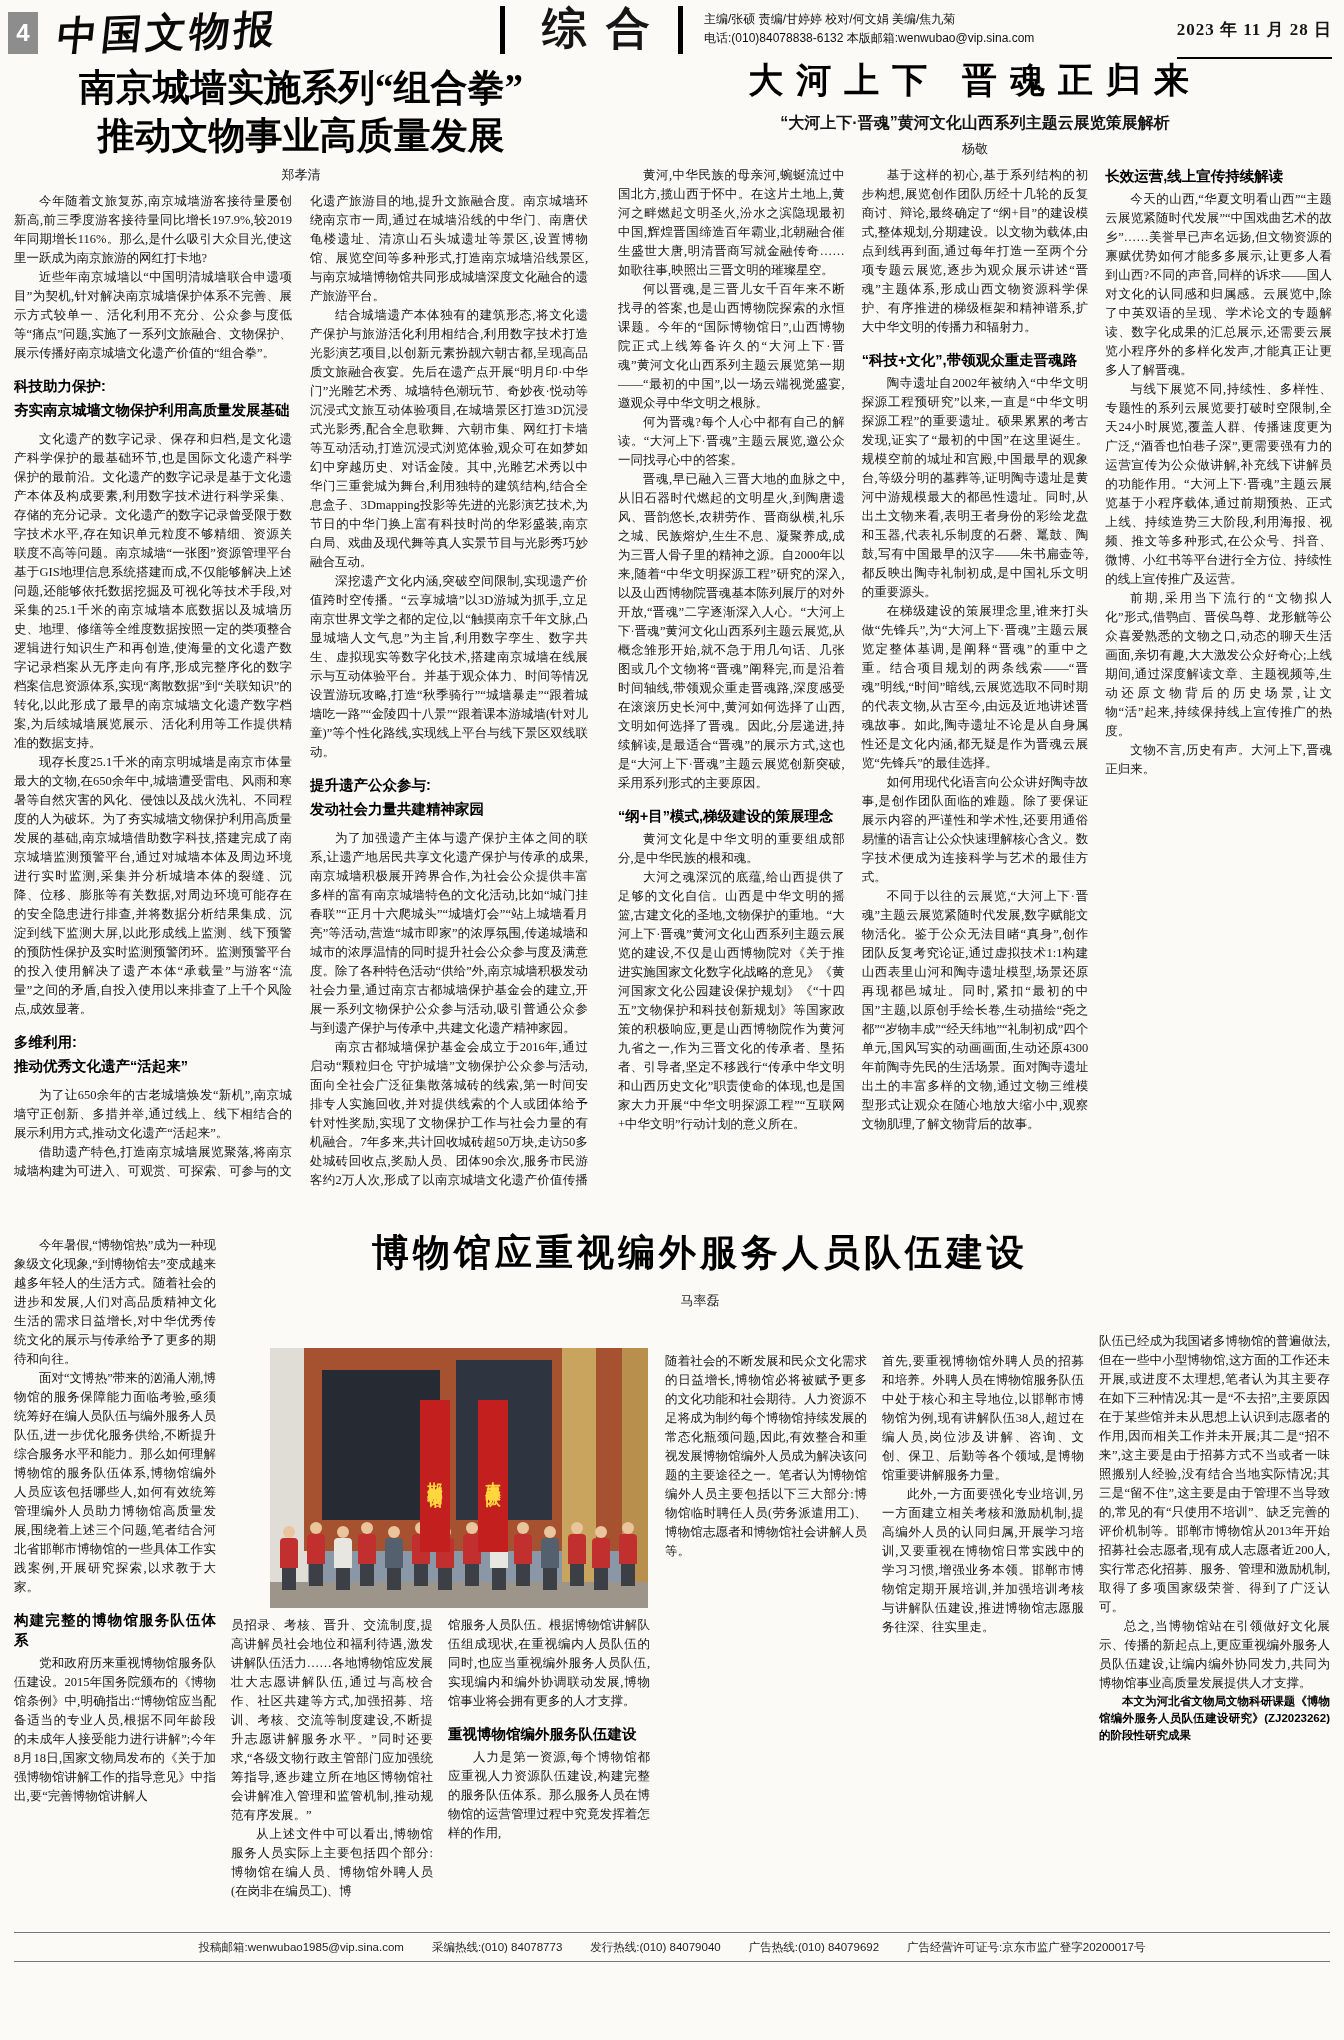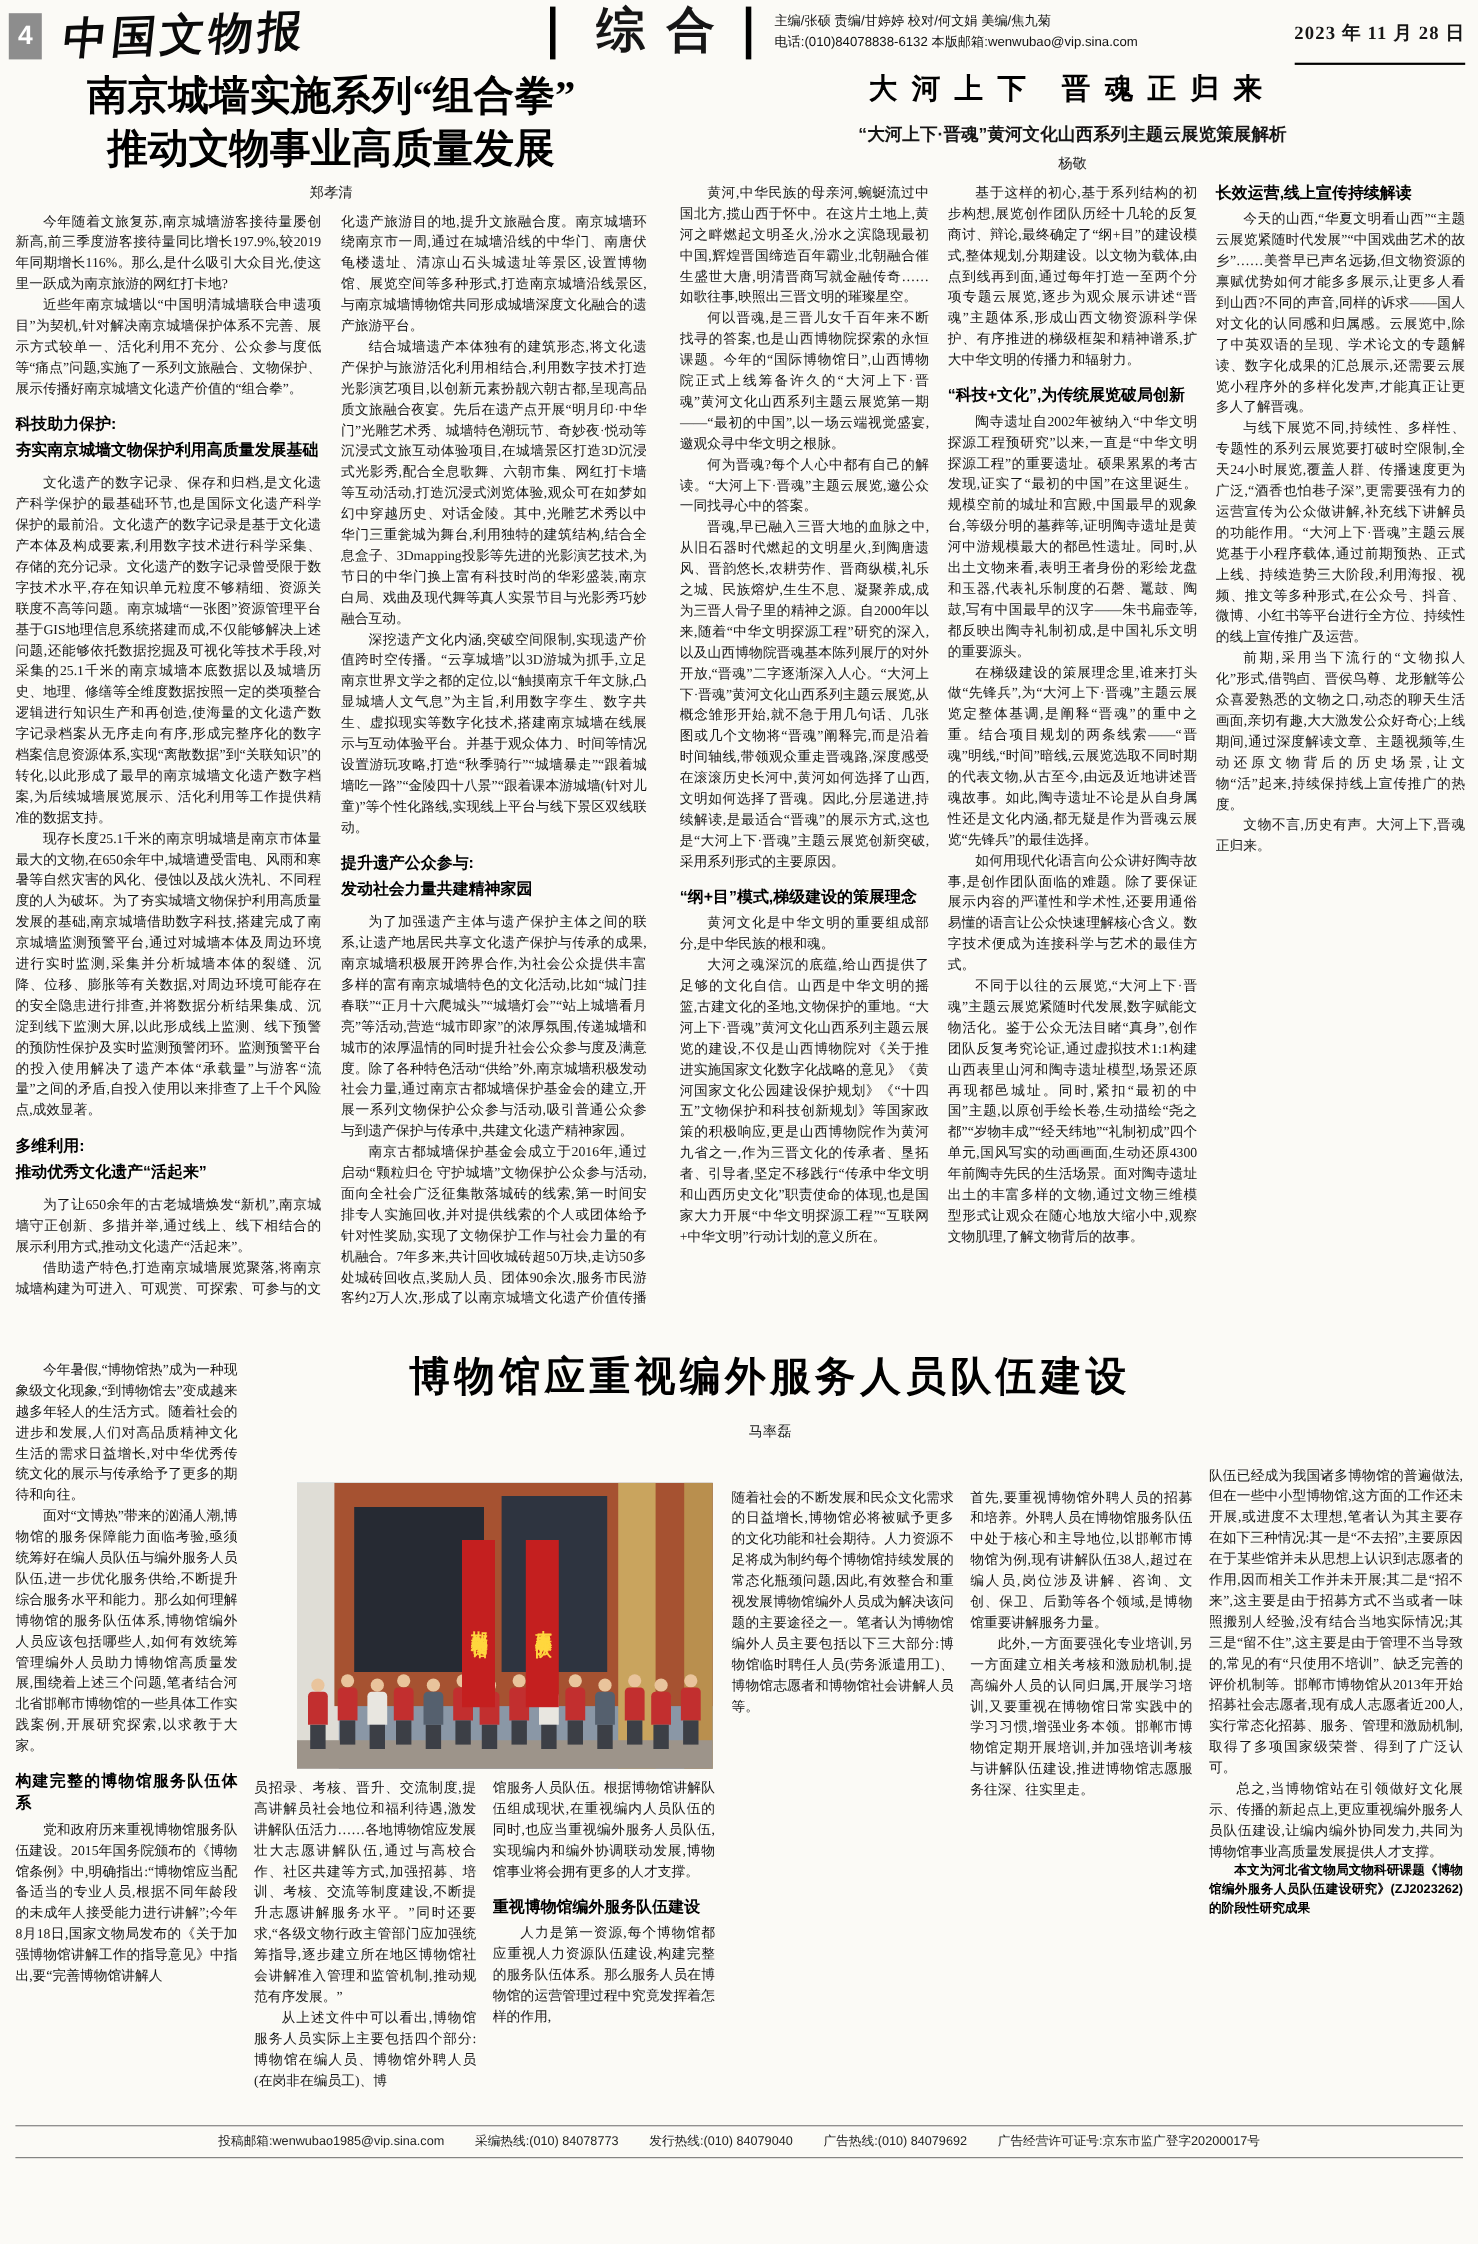--- a/index.html
+++ b/index.html
@@ -22,21 +22,21 @@
   .byline{text-align:center;font:13px/18px "Liberation Sans",sans-serif;color:#222;}
   .bodytext{font-size:12.5px;line-height:19px;text-align:justify;overflow:hidden;column-fill:auto;}
   .bodytext p{margin:0;text-indent:2em;}
   .subhead{font:700 14.5px/20px "Liberation Sans",sans-serif;margin:13px 0 4px;text-indent:0;color:#000;}
   .subhead.cont{margin:0 0 10px;}
   .note{font:700 11.5px/17px "Liberation Sans",sans-serif;margin-top:10px;color:#000;}
   .nj{left:14px;top:64px;width:574px;}
   .nj .t{font-size:37px;line-height:48px;}
   .nj .bodytext{height:1004px;column-count:2;column-gap:18px;margin-top:8px;}
   .jh{left:618px;top:58px;width:714px;}
-  .jh .t{font-size:26px;line-height:46px;letter-spacing:13px;}
+  .jh .t{font-size:35px;line-height:46px;letter-spacing:13px;}
   .jh .sub{font:700 16px/22px "Liberation Sans",sans-serif;text-align:center;margin-top:8px;}
   .jh .bodytext{height:998px;column-count:3;column-gap:17px;margin-top:8px;}
   .mu-title{left:305px;top:1228px;width:790px;font-size:37px;line-height:50px;letter-spacing:4px;}
   .mu-byline{left:305px;top:1292px;width:790px;}
   .mucol{font-size:12.5px;line-height:19px;text-align:justify;overflow:hidden;}
   .mucol p{margin:0;text-indent:2em;}
   
   .photo{left:270px;top:1348px;width:378px;height:260px;overflow:hidden;background:#8a97a6;}
   .ph-sky{position:absolute;left:0;top:0;width:100%;height:45%;
           background:linear-gradient(180deg,#9db9d6 0%,#c6d8e8 100%);}
@@ -105,21 +105,21 @@
   <div class="byline" style="margin-top:6px;">杨敬</div>
   <div class="bodytext">
       <p>黄河,中华民族的母亲河,蜿蜒流过中国北方,揽山西于怀中。在这片土地上,黄河之畔燃起文明圣火,汾水之滨隐现最初中国,辉煌晋国缔造百年霸业,北朝融合催生盛世大唐,明清晋商写就金融传奇……如歌往事,映照出三晋文明的璀璨星空。</p>
       <p>何以晋魂,是三晋儿女千百年来不断找寻的答案,也是山西博物院探索的永恒课题。今年的“国际博物馆日”,山西博物院正式上线筹备许久的“大河上下·晋魂”黄河文化山西系列主题云展览第一期——“最初的中国”,以一场云端视觉盛宴,邀观众寻中华文明之根脉。</p>
       <p>何为晋魂?每个人心中都有自己的解读。“大河上下·晋魂”主题云展览,邀公众一同找寻心中的答案。</p>
       <p>晋魂,早已融入三晋大地的血脉之中,从旧石器时代燃起的文明星火,到陶唐遗风、晋韵悠长,农耕劳作、晋商纵横,礼乐之城、民族熔炉,生生不息、凝聚养成,成为三晋人骨子里的精神之源。自2000年以来,随着“中华文明探源工程”研究的深入,以及山西博物院晋魂基本陈列展厅的对外开放,“晋魂”二字逐渐深入人心。“大河上下·晋魂”黄河文化山西系列主题云展览,从概念雏形开始,就不急于用几句话、几张图或几个文物将“晋魂”阐释完,而是沿着时间轴线,带领观众重走晋魂路,深度感受在滚滚历史长河中,黄河如何选择了山西,文明如何选择了晋魂。因此,分层递进,持续解读,是最适合“晋魂”的展示方式,这也是“大河上下·晋魂”主题云展览创新突破,采用系列形式的主要原因。</p>
       <div class="subhead">“纲+目”模式,梯级建设的策展理念</div>
       <p>黄河文化是中华文明的重要组成部分,是中华民族的根和魂。</p>
       <p>大河之魂深沉的底蕴,给山西提供了足够的文化自信。山西是中华文明的摇篮,古建文化的圣地,文物保护的重地。“大河上下·晋魂”黄河文化山西系列主题云展览的建设,不仅是山西博物院对《关于推进实施国家文化数字化战略的意见》《黄河国家文化公园建设保护规划》《“十四五”文物保护和科技创新规划》等国家政策的积极响应,更是山西博物院作为黄河九省之一,作为三晋文化的传承者、垦拓者、引导者,坚定不移践行“传承中华文明和山西历史文化”职责使命的体现,也是国家大力开展“中华文明探源工程”“互联网+中华文明”行动计划的意义所在。</p>
       <p>基于这样的初心,基于系列结构的初步构想,展览创作团队历经十几轮的反复商讨、辩论,最终确定了“纲+目”的建设模式,整体规划,分期建设。以文物为载体,由点到线再到面,通过每年打造一至两个分项专题云展览,逐步为观众展示讲述“晋魂”主题体系,形成山西文物资源科学保护、有序推进的梯级框架和精神谱系,扩大中华文明的传播力和辐射力。</p>
-      <div class="subhead">“科技+文化”,为传统展览破局创新</div>
+      <div class="subhead">“科技+文化”,带领观众重走晋魂路</div>
       <p>陶寺遗址自2002年被纳入“中华文明探源工程预研究”以来,一直是“中华文明探源工程”的重要遗址。硕果累累的考古发现,证实了“最初的中国”在这里诞生。规模空前的城址和宫殿,中国最早的观象台,等级分明的墓葬等,证明陶寺遗址是黄河中游规模最大的都邑性遗址。同时,从出土文物来看,表明王者身份的彩绘龙盘和玉器,代表礼乐制度的石磬、鼍鼓、陶鼓,写有中国最早的汉字——朱书扁壶等,都反映出陶寺礼制初成,是中国礼乐文明的重要源头。</p>
       <p>在梯级建设的策展理念里,谁来打头做“先锋兵”,为“大河上下·晋魂”主题云展览定整体基调,是阐释“晋魂”的重中之重。结合项目规划的两条线索——“晋魂”明线,“时间”暗线,云展览选取不同时期的代表文物,从古至今,由远及近地讲述晋魂故事。如此,陶寺遗址不论是从自身属性还是文化内涵,都无疑是作为晋魂云展览“先锋兵”的最佳选择。</p>
       <p>如何用现代化语言向公众讲好陶寺故事,是创作团队面临的难题。除了要保证展示内容的严谨性和学术性,还要用通俗易懂的语言让公众快速理解核心含义。数字技术便成为连接科学与艺术的最佳方式。</p>
       <p>不同于以往的云展览,“大河上下·晋魂”主题云展览紧随时代发展,数字赋能文物活化。鉴于公众无法目睹“真身”,创作团队反复考究论证,通过虚拟技术1:1构建山西表里山河和陶寺遗址模型,场景还原再现都邑城址。同时,紧扣“最初的中国”主题,以原创手绘长卷,生动描绘“尧之都”“岁物丰成”“经天纬地”“礼制初成”四个单元,国风写实的动画画面,生动还原4300年前陶寺先民的生活场景。面对陶寺遗址出土的丰富多样的文物,通过文物三维模型形式让观众在随心地放大缩小中,观察文物肌理,了解文物背后的故事。</p>
       <div class="subhead">长效运营,线上宣传持续解读</div>
       <p>今天的山西,“华夏文明看山西”“主题云展览紧随时代发展”“中国戏曲艺术的故乡”……美誉早已声名远扬,但文物资源的禀赋优势如何才能多多展示,让更多人看到山西?不同的声音,同样的诉求——国人对文化的认同感和归属感。云展览中,除了中英双语的呈现、学术论文的专题解读、数字化成果的汇总展示,还需要云展览小程序外的多样化发声,才能真正让更多人了解晋魂。</p>
       <p>与线下展览不同,持续性、多样性、专题性的系列云展览要打破时空限制,全天24小时展览,覆盖人群、传播速度更为广泛,“酒香也怕巷子深”,更需要强有力的运营宣传为公众做讲解,补充线下讲解员的功能作用。“大河上下·晋魂”主题云展览基于小程序载体,通过前期预热、正式上线、持续造势三大阶段,利用海报、视频、推文等多种形式,在公众号、抖音、微博、小红书等平台进行全方位、持续性的线上宣传推广及运营。</p>
       <p>前期,采用当下流行的“文物拟人化”形式,借鹗卣、晋侯鸟尊、龙形觥等公众喜爱熟悉的文物之口,动态的聊天生活画面,亲切有趣,大大激发公众好奇心;上线期间,通过深度解读文章、主题视频等,生动还原文物背后的历史场景,让文物“活”起来,持续保持线上宣传推广的热度。</p>
       <p>文物不言,历史有声。大河上下,晋魂正归来。</p>
     </div>

